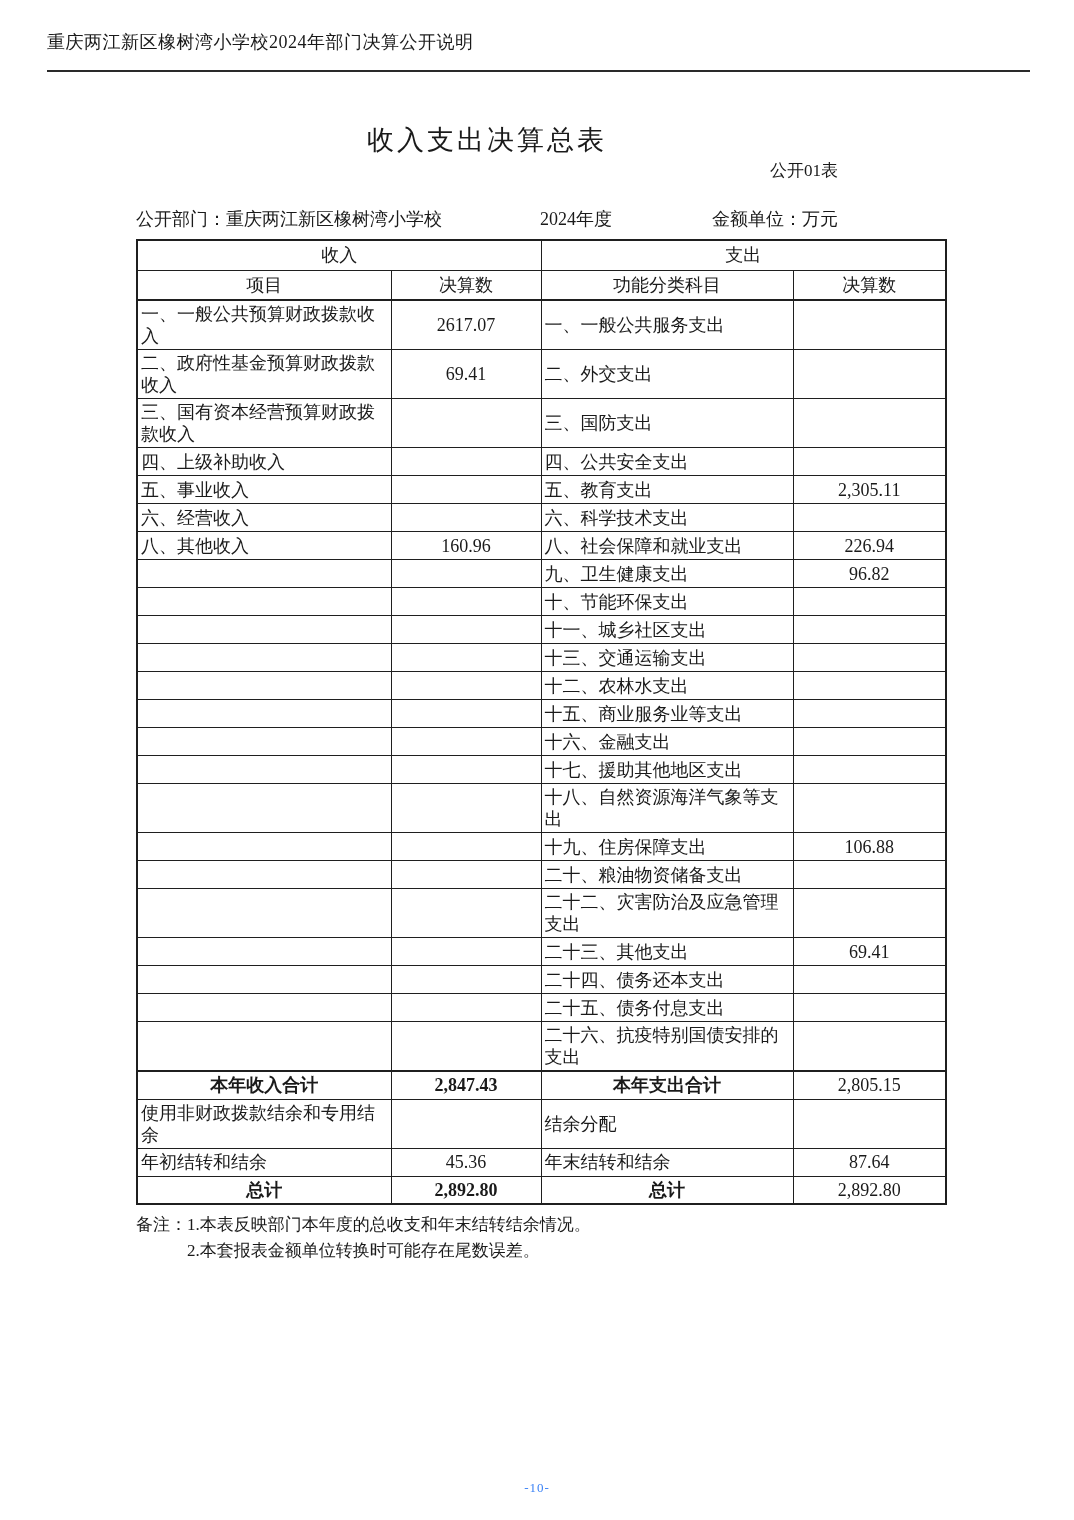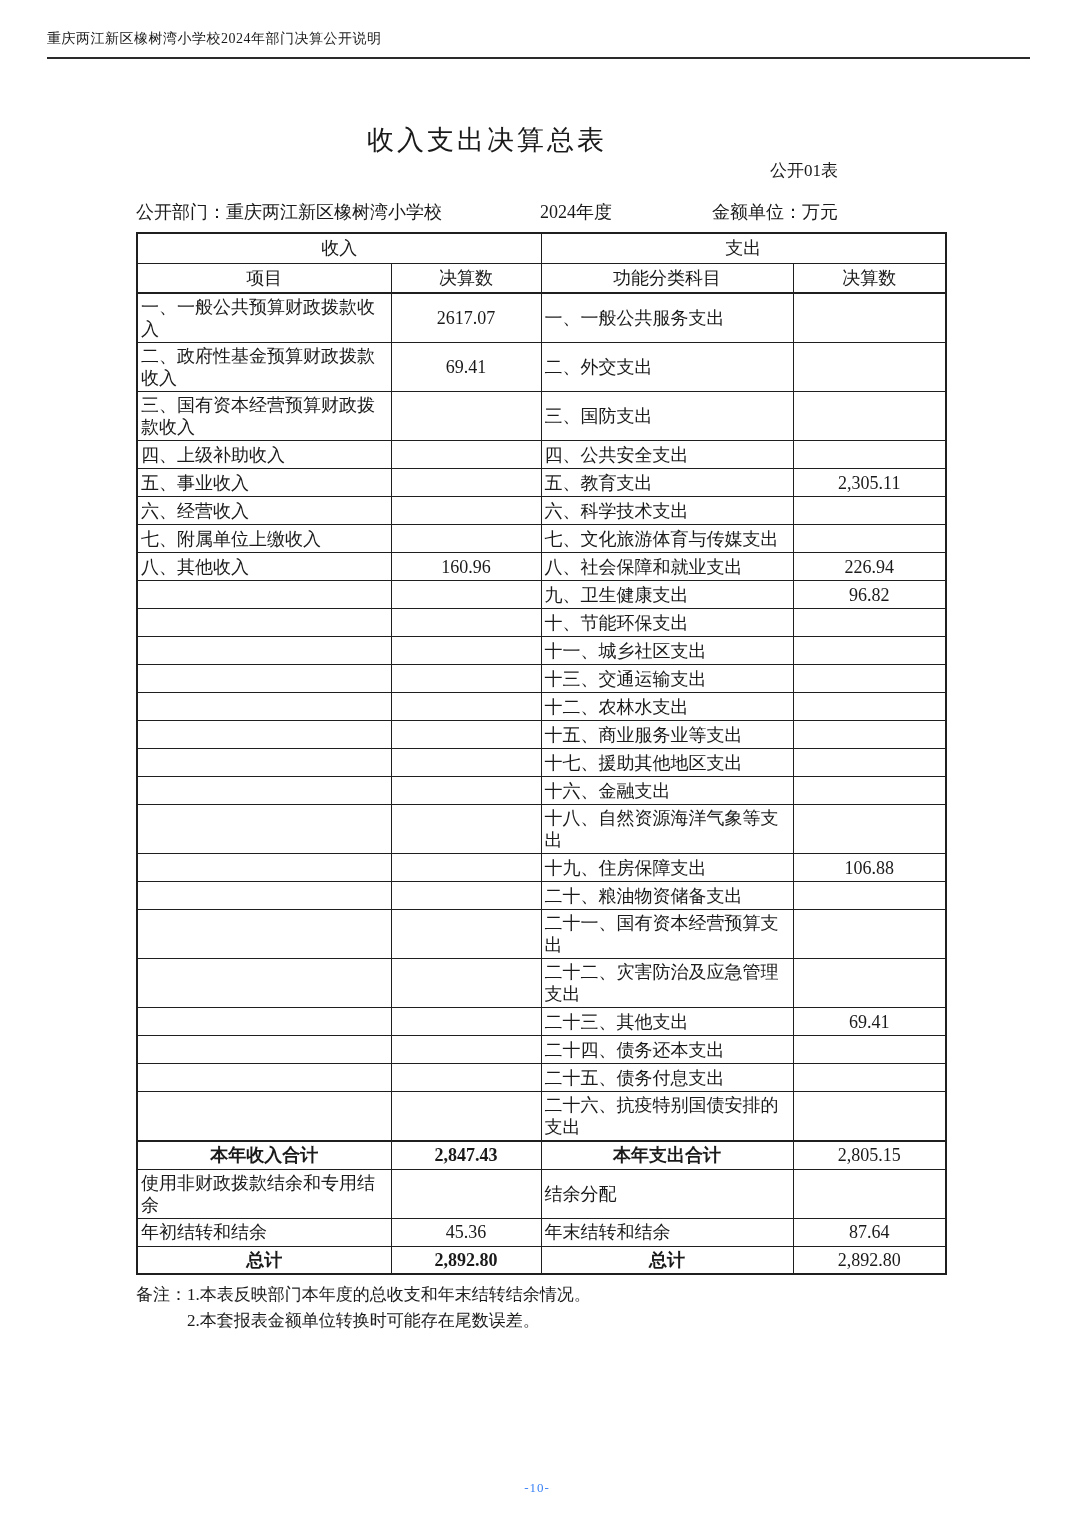--- a/index.html
+++ b/index.html
@@ -13,23 +13,23 @@
     width: 1074px;
     height: 1520px;
     background: #ffffff;
     overflow: hidden;
   }
   .doc-header {
     position: absolute;
     top: 30px;
     left: 47px;
     right: 44px;
-    font-size: 14px;
+    font-size: 18px;
     letter-spacing: 0.5px;
-    padding-bottom: 9px;
+    padding-bottom: 16px;
     border-bottom: 2px solid #2a2a2a;
   }
   .main {
     position: absolute;
     top: 122px;
     left: 136px;
     width: 702px;
   }
   .doc-title {
     text-align: center;
@@ -38,21 +38,21 @@
     line-height: 36px;
   }
   .sheet-label {
     text-align: right;
     font-size: 17px;
     line-height: 20px;
     margin-top: 3px;
   }
   .meta-row {
     position: relative;
-    margin-top: 20px;
+    margin-top: 27px;
     margin-bottom: 9px;
     font-size: 18px;
     line-height: 22px;
     display: flex;
   }
   .meta-year {
     position: absolute;
     left: 404px;
     top: 0;
   }
@@ -168,26 +168,20 @@
             <td class="c-label c-mid">五、教育支出</td>
             <td class="c-num">2,305.11</td>
           </tr>
           <tr>
             <td class="c-label">六、经营收入</td>
             <td class="c-num num-income"></td>
             <td class="c-label c-mid">六、科学技术支出</td>
             <td class="c-num"></td>
           </tr>
           <tr>
-            <td class="c-label">七、附属单位上缴收入</td>
-            <td class="c-num num-income"></td>
-            <td class="c-label c-mid">七、文化旅游体育与传媒支出</td>
-            <td class="c-num"></td>
-          </tr>
-          <tr>
             <td class="c-label">八、其他收入</td>
             <td class="c-num num-income">160.96</td>
             <td class="c-label c-mid">八、社会保障和就业支出</td>
             <td class="c-num">226.94</td>
           </tr>
           <tr>
             <td class="c-label"></td>
             <td class="c-num num-income"></td>
             <td class="c-label c-mid">九、卫生健康支出</td>
             <td class="c-num">96.82</td>
@@ -218,51 +212,45 @@
           </tr>
           <tr>
             <td class="c-label"></td>
             <td class="c-num num-income"></td>
             <td class="c-label c-mid">十五、商业服务业等支出</td>
             <td class="c-num"></td>
           </tr>
           <tr>
             <td class="c-label"></td>
             <td class="c-num num-income"></td>
+            <td class="c-label c-mid">十六、金融支出</td>
+            <td class="c-num"></td>
+          </tr>
+          <tr>
+            <td class="c-label"></td>
+            <td class="c-num num-income"></td>
             <td class="c-label c-mid">十七、援助其他地区支出</td>
-            <td class="c-num"></td>
-          </tr>
-          <tr>
-            <td class="c-label"></td>
-            <td class="c-num num-income"></td>
-            <td class="c-label c-mid">十六、金融支出</td>
             <td class="c-num"></td>
           </tr>
           <tr>
             <td class="c-label"></td>
             <td class="c-num num-income"></td>
             <td class="c-label c-mid">十八、自然资源海洋气象等支出</td>
             <td class="c-num"></td>
           </tr>
           <tr>
             <td class="c-label"></td>
             <td class="c-num num-income"></td>
             <td class="c-label c-mid">十九、住房保障支出</td>
             <td class="c-num">106.88</td>
           </tr>
           <tr>
             <td class="c-label"></td>
             <td class="c-num num-income"></td>
             <td class="c-label c-mid">二十、粮油物资储备支出</td>
-            <td class="c-num"></td>
-          </tr>
-          <tr>
-            <td class="c-label"></td>
-            <td class="c-num num-income"></td>
-            <td class="c-label c-mid">二十一、国有资本经营预算支出</td>
             <td class="c-num"></td>
           </tr>
           <tr>
             <td class="c-label"></td>
             <td class="c-num num-income"></td>
             <td class="c-label c-mid">二十二、灾害防治及应急管理支出</td>
             <td class="c-num"></td>
           </tr>
           <tr>
             <td class="c-label"></td>

